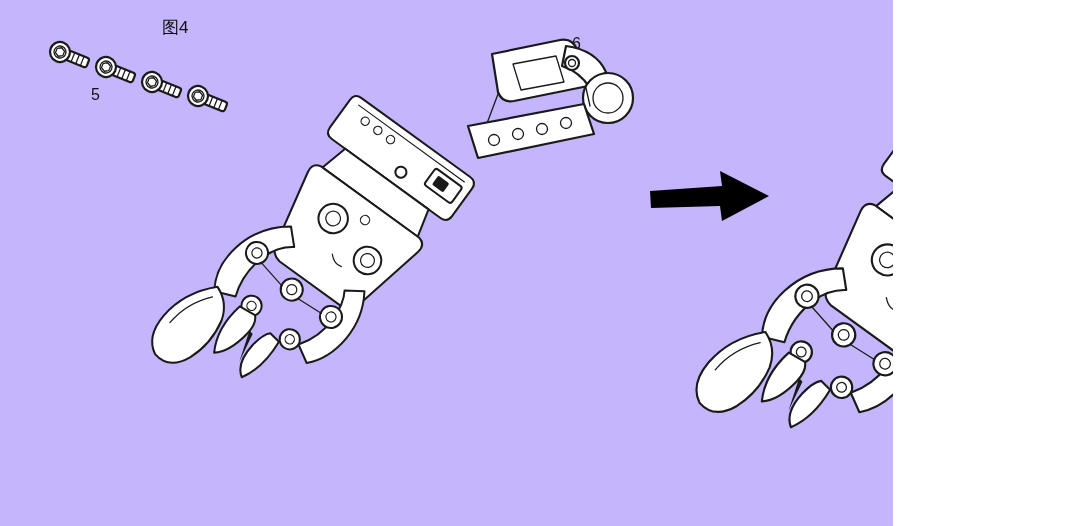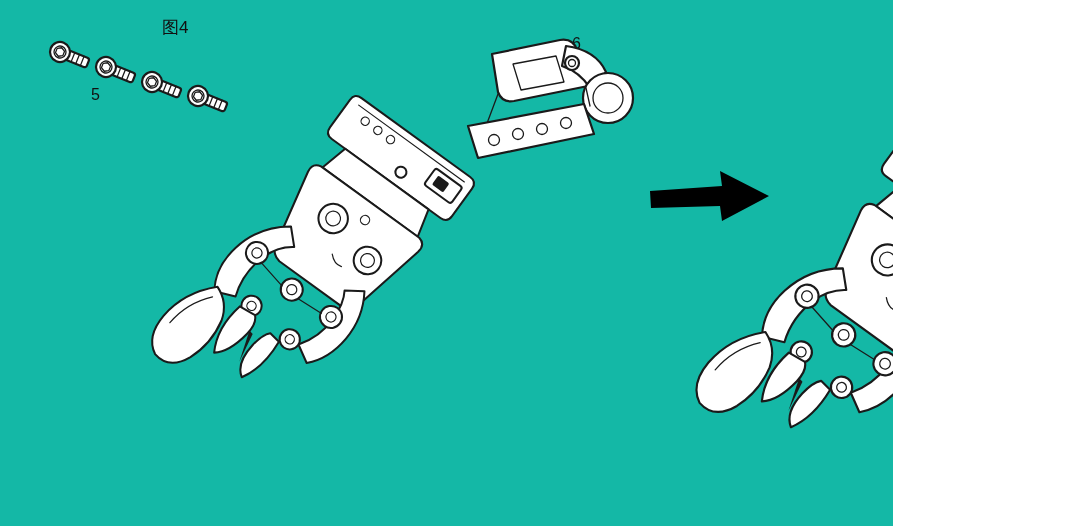--- a/index.html
+++ b/index.html
@@ -1,17 +1,17 @@
 <!DOCTYPE html>
 <html><head>
 <meta charset="utf-8">
 <style>
   html,body{margin:0;padding:0;background:#ffffff;}
   .stage{
-    position:relative;width:893px;height:526px;background:#14b8a6;
+    position:relative;width:893px;height:526px;background:#c4b5fd;
     overflow:hidden;font-family:"Liberation Sans", sans-serif;
   }
   svg{display:block;}
   svg text{font-family:"Liberation Sans", sans-serif;fill:#111111;}
   .ln{stroke:#1a1a1a;stroke-width:2.2;fill:#ffffff;stroke-linejoin:round;stroke-linecap:round;}
   .thin{stroke:#1a1a1a;stroke-width:1.3;fill:none;stroke-linejoin:round;stroke-linecap:round;}
   .dark{fill:#1a1a1a;stroke:none;}
   .lbl{font-size:16px;}
   .figlbl{font-size:17px;}
 </style>

